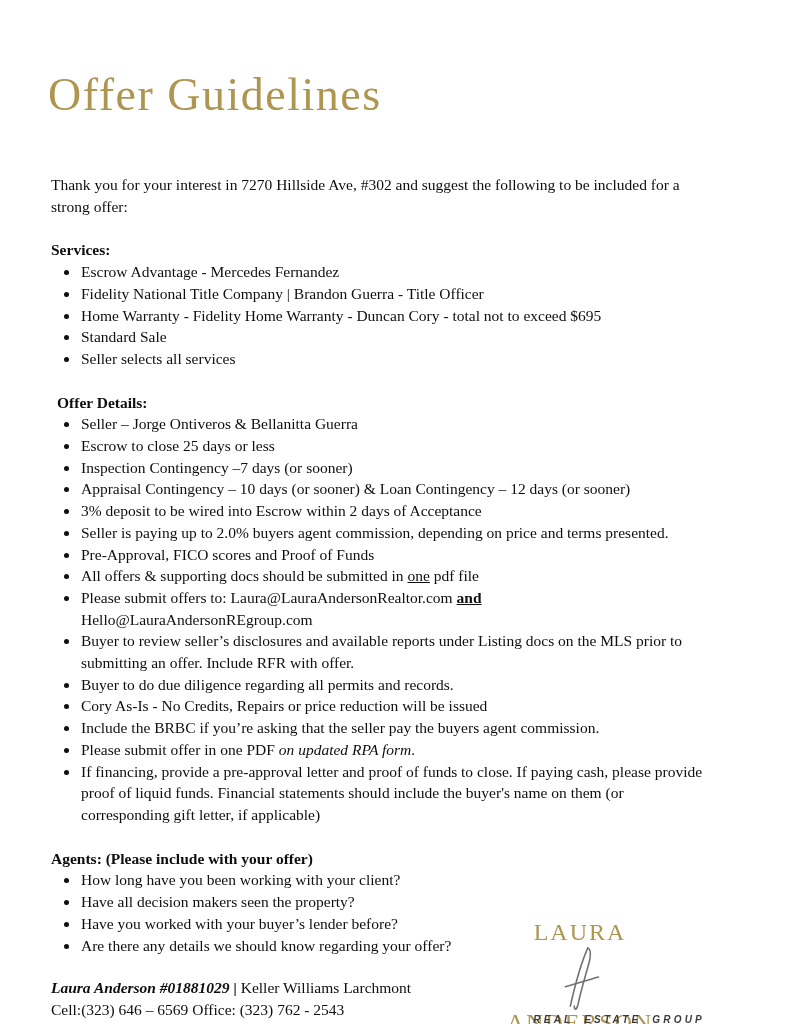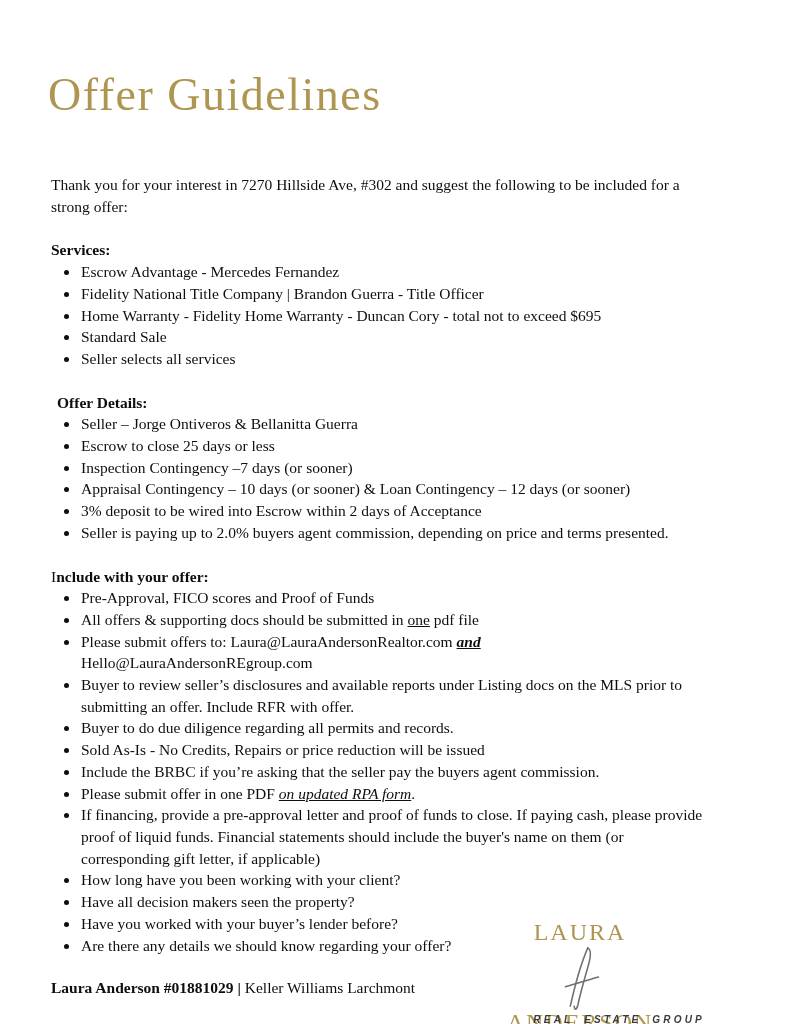--- a/index.html
+++ b/index.html
@@ -28,24 +28,24 @@
     color:var(--gold);
     margin:72px 0 0 -3px;
   }
   .intro{margin-top:56px;}
   .sec-h{font-weight:bold;margin-top:22px;}
   .sec-h.indent{padding-left:6px;}
   ul.blist{list-style:disc outside;margin:0;padding-left:29px;}
   ul.blist li{padding-left:1px;}
   .s-normal{font-weight:normal;}
   .s-underline{text-decoration:underline;text-align:right;}
-  .s-bold-underline{font-weight:bold;text-decoration:underline;font-style:italic;}
-  .s-italic-underline{font-style:italic;text-decoration:underline;margin-top:24px;}
+  .s-bold-underline{font-weight:bold;text-decoration:underline;}
+  .s-italic-underline{font-style:italic;margin-top:24px;}
   .footer{margin-top:21px;}
-  .f-bold{font-weight:bold;}
+  .f-bold{font-weight:bold;font-style:italic;}
   .logo{
     position:absolute;
     top:922px;right:44px;
     width:250px;
   }
   .logo-row{
     display:flex;align-items:center;justify-content:flex-end;
     color:var(--gold);
     font-size:24px;
     letter-spacing:2px;
@@ -91,42 +91,43 @@
         </ul>
         <div class="sec-h indent"><span>Offer Details:</span></div>
         <ul class="blist">
           <li><span>Seller – Jorge Ontiveros &amp; Bellanitta Guerra</span></li>
           <li><span>Escrow to close 25 days or less</span></li>
           <li><span>Inspection Contingency –7 days (or sooner)</span></li>
           <li><span>Appraisal Contingency – 10 days (or sooner) &amp; Loan Contingency – 12 days (or sooner)</span></li>
           <li><span>3% deposit to be wired into Escrow within 2 days of Acceptance</span></li>
           <li><span>Seller is paying up to 2.0% buyers agent commission, depending on price and terms presented.</span></li>
         </ul>
-        <div class="sec-h"><span class="s-normal">I</span><span>nclude with your offer:</span></div>
         <ul class="blist">
           <li><span>Pre-Approval, FICO scores and Proof of Funds</span></li>
           <li><span>All offers &amp; supporting docs should be submitted in </span><span class="s-underline">one</span><span> pdf file</span></li>
           <li><span>Please submit offers to: Laura@LauraAndersonRealtor.com </span><span class="s-bold-underline">and </span><span>Hello@LauraAndersonREgroup.com</span></li>
           <li><span>Buyer to review seller’s disclosures and available reports under Listing docs on the MLS prior to submitting an offer. Include RFR with offer.</span></li>
           <li><span>Buyer to do due diligence regarding all permits and records.</span></li>
-          <li><span>Sold As-Is - No Credits, Repairs or price reduction will be issued</span></li>
+          <li><span>Cory As-Is - No Credits, Repairs or price reduction will be issued</span></li>
           <li><span>Include the BRBC if you’re asking that the seller pay the buyers agent commission.</span></li>
           <li><span>Please submit offer in one PDF </span><span class="s-italic-underline">on updated RPA form</span><span>.</span></li>
           <li><span>If financing, provide a pre-approval letter and proof of funds to close. If paying cash, please provide proof of liquid funds. Financial statements should include the buyer's name on them (or corresponding gift letter, if applicable)</span></li>
         </ul>
+        <div class="sec-h"><span>Agents: (Please include with your offer)</span></div>
         <ul class="blist">
           <li><span>How long have you been working with your client?</span></li>
           <li><span>Have all decision makers seen the property?</span></li>
           <li><span>Have you worked with your buyer’s lender before?</span></li>
           <li><span>Are there any details we should know regarding your offer?</span></li>
         </ul>
       </div>
 
     <div class="footer">
       <p><span class="f-bold">Laura Anderson #01881029 |</span><span> Keller Williams Larchmont</span></p>
+      <p>Cell:(323) 646 – 6569 Office: (323) 762 - 2543</p>
     </div>
 
   </div>
 
   <div class="logo">
     <div class="logo-row">
       <span>LAURA</span>
       <svg class="monogram" viewBox="0 0 40 70" fill="none" stroke="#707070" stroke-width="1.6" stroke-linecap="round">
         <path d="M 9,64 C 13,46 20,20 27,4"></path>
         <path d="M 27,4 C 31,6 30,14 27,24 C 23,38 19,52 17,62 C 15.5,68 13.5,69 13,64"></path>

